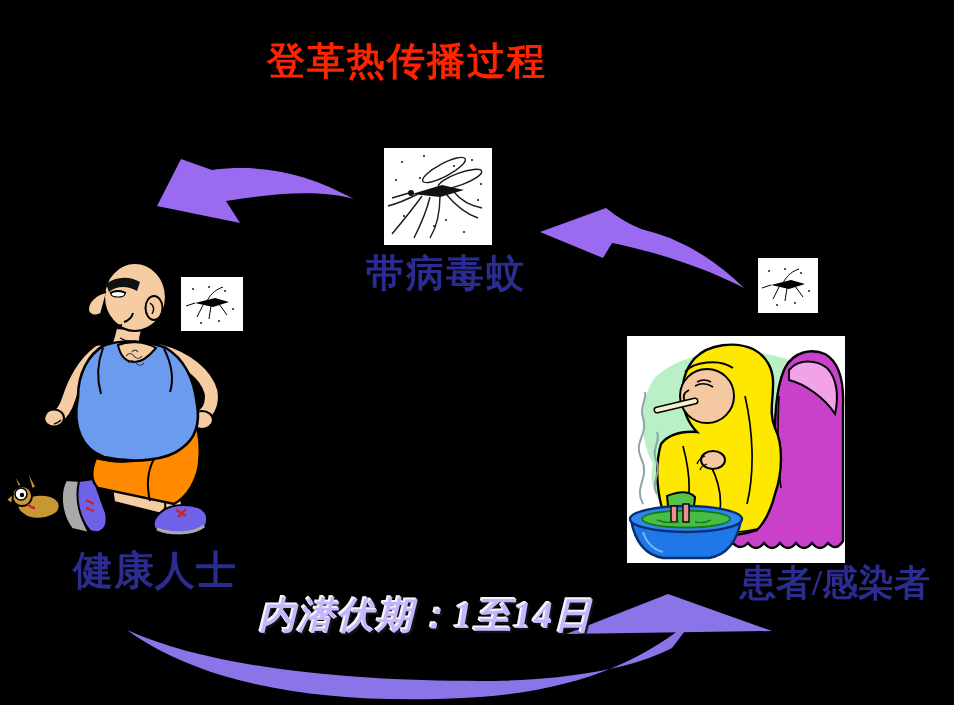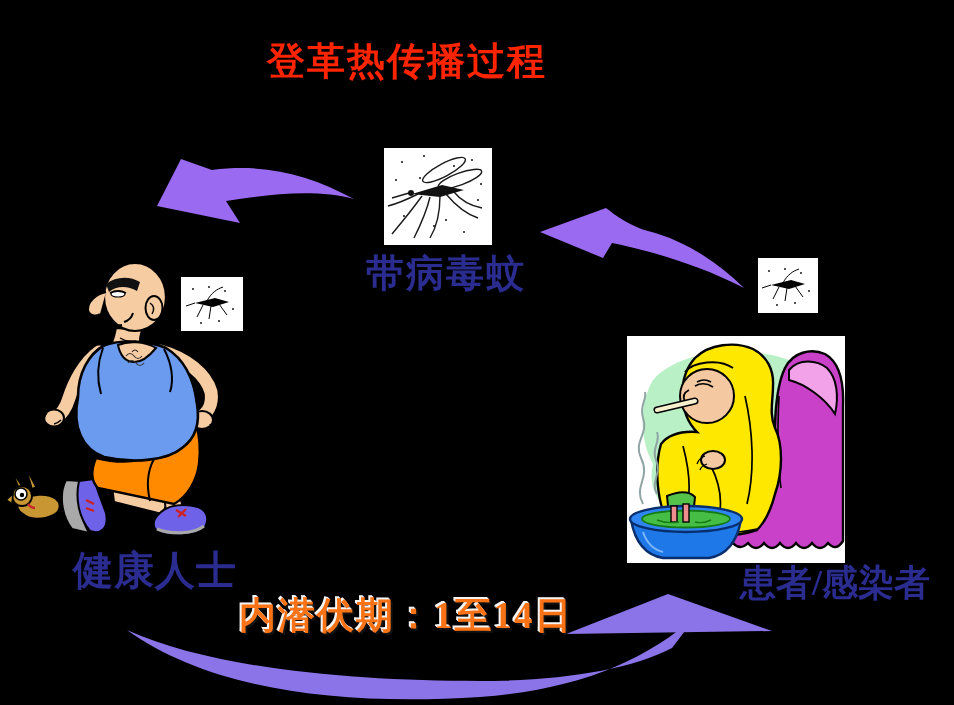--- a/index.html
+++ b/index.html
@@ -21,25 +21,26 @@
   #label-healthy{left:73px;top:543px;font-size:40px;letter-spacing:1px;}
   #label-patient{left:731px;top:559px;font-size:36px;letter-spacing:0px;margin-left:9px;}
   #arrows{left:0;top:0;z-index:1;}
   .imgbox{background:#fff;z-index:2;}
   #mosquito-box{left:384px;top:148px;width:108px;height:97px;}
   #mosquito-box-left{left:181px;top:277px;width:62px;height:54px;}
   #mosquito-box-right{left:758px;top:258px;width:60px;height:55px;}
   #healthy-illustration{left:0;top:252px;z-index:2;}
   #patient-box{left:627px;top:336px;width:218px;height:227px;z-index:2;}
   #incubation{
-    left:239px;top:591px;z-index:3;
+    left:259px;top:591px;z-index:3;
     font-family:"Liberation Serif","DejaVu Serif",serif;
     font-size:37px;font-weight:bold;line-height:50px;letter-spacing:2px;
-    color:#f97316;white-space:nowrap;
+    color:#c4b5fd;white-space:nowrap;
     text-shadow:-2px -2px 0 #f4f4f4,-1px -1px 0 #ffffff,2px 2px 1px #141414;
+    font-style:italic;
   }
 </style>
 </head>
 <body>
 
 <div id="slide">
 
   <svg id="arrows" class="abs" width="954" height="705" viewBox="0 0 954 705">
     <path fill="#9A6AF0" d="M 354,199 C 310,175 265,163 212,170 L 181,159 L 157,206 L 240,223 L 226,201 C 270,194 316,189 354,199 Z"></path>
     <path fill="#9A6AF0" d="M 744,288 C 718,262 684,240 648,231 C 632,227 616,216 606,208 L 540,232 L 603,258 L 612,243 C 642,249 696,263 744,288 Z"></path>

